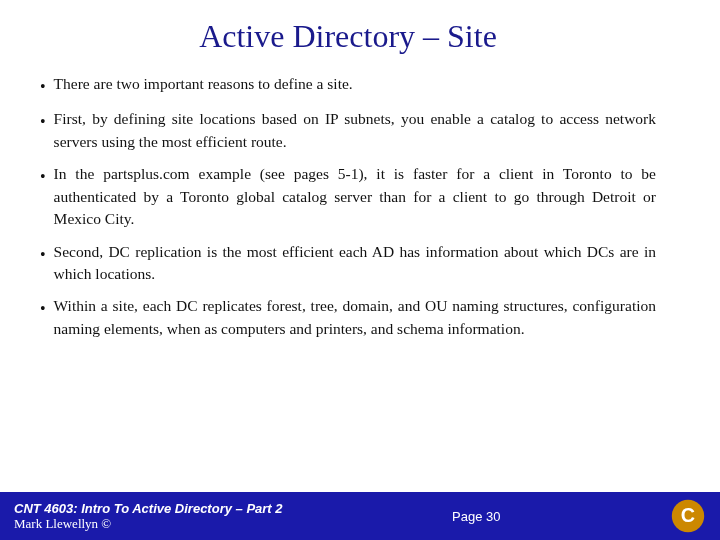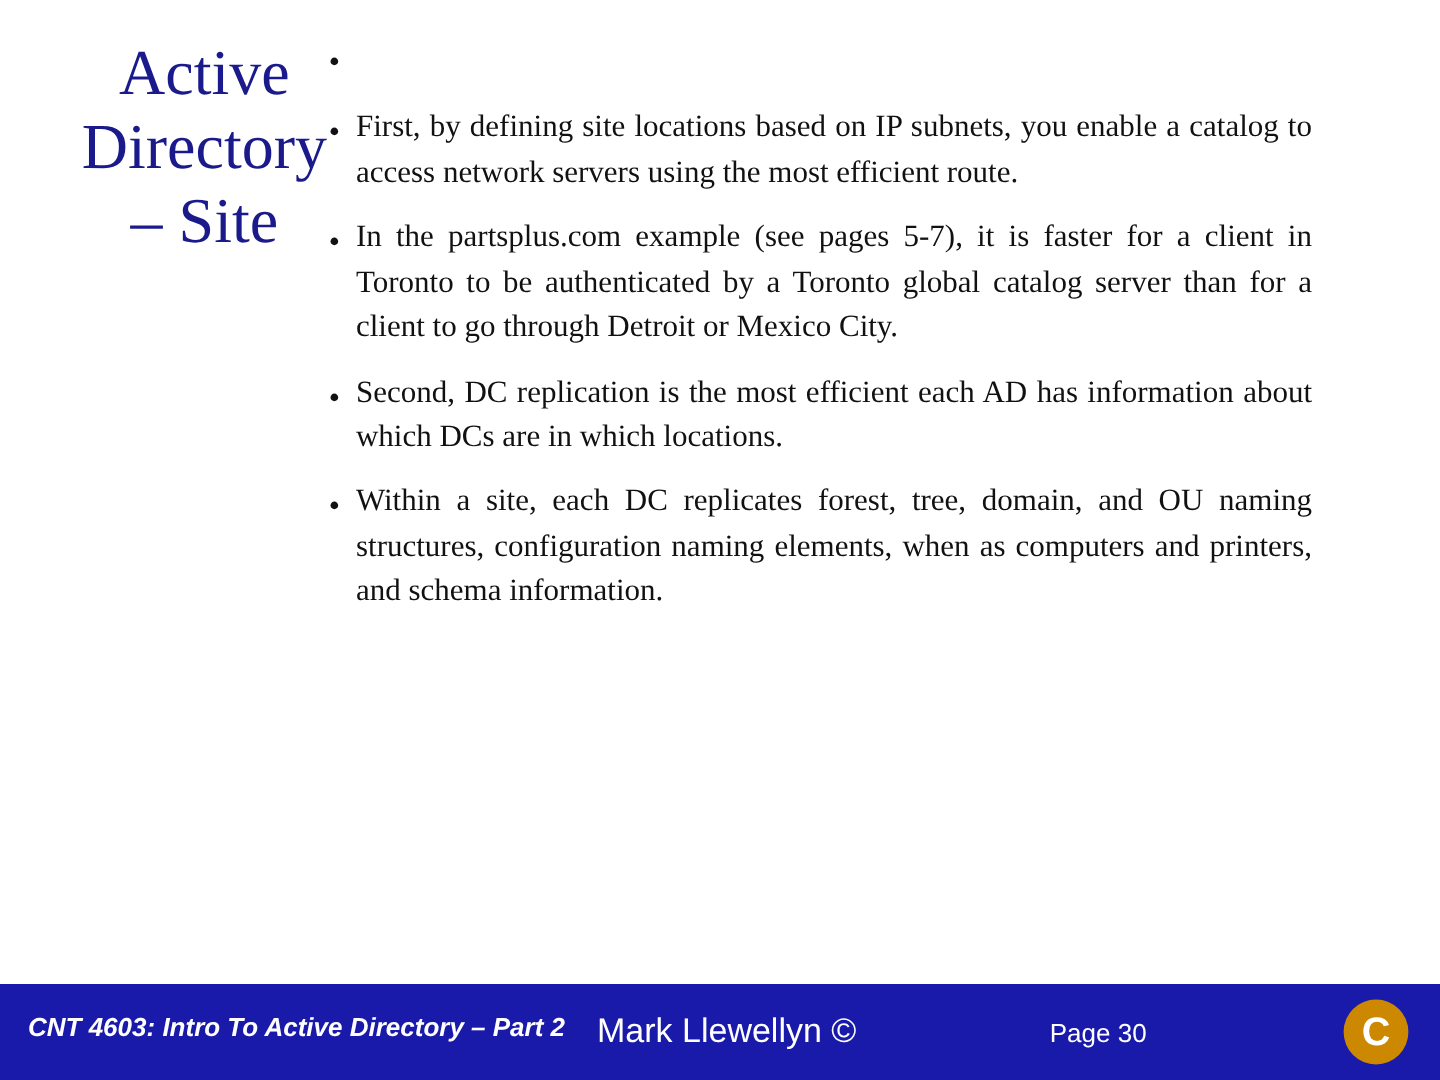--- a/index.html
+++ b/index.html
@@ -17,20 +17,21 @@
       height: 540px;
       background: #ffffff;
       display: flex;
       flex-direction: column;
     }
 
     .slide-content {
       flex: 1;
       padding: 18px 64px 10px 40px;
       display: flex;
+      flex-direction: column;
       border-radius: 17px;
     }
 
     .slide-title {
       text-align: center;
       font-size: 32px;
       font-weight: normal;
       color: #1a1a8c;
       margin-bottom: 18px;
       font-family: 'Times New Roman', Times, serif;
@@ -68,35 +69,35 @@
       background: #1a1aaa;
       padding: 6px 14px;
       display: flex;
       align-items: center;
       justify-content: space-between;
       min-height: 38px;
     }
 
     .footer-left {
       display: flex;
-      gap: 16px;
+      flex-direction: column;
     }
 
     .footer-course {
       color: #ffffff;
       font-size: 13px;
       font-style: italic;
       font-weight: bold;
       font-family: Arial, sans-serif;
     }
 
     .footer-author {
       color: #ffffff;
-      font-size: 17px;
-      font-family: Liberation Sans, sans-serif;
+      font-size: 13px;
+      font-family: Liberation Serif, serif;
     }
 
     .footer-page {
       color: #ffffff;
       font-size: 13px;
       font-family: Liberation Sans, sans-serif;
     }
 
     .footer-logo {
       width: 36px;
@@ -107,30 +108,31 @@
 <body>
 
 <div class="slide">
   <div class="slide-content">
     <h1 class="slide-title">Active Directory – Site</h1>
 
     <ul class="bullet-list">
 
       <li class="bullet-item">
         <span class="bullet-dot">•</span>
+        <span class="bullet-text">There are two important reasons to define a site.</span>
       </li>
 
       <li class="bullet-item">
         <span class="bullet-dot">•</span>
         <span class="bullet-text">First, by defining site locations based on IP subnets, you enable a catalog to access network servers using the most efficient route.</span>
       </li>
 
       <li class="bullet-item">
         <span class="bullet-dot">•</span>
-        <span class="bullet-text">In the partsplus.com example (see pages 5-7), it is faster for a client in Toronto to be authenticated by a Toronto global catalog server than for a client to go through Detroit or Mexico City.</span>
+        <span class="bullet-text">In the partsplus.com example (see pages 5-1), it is faster for a client in Toronto to be authenticated by a Toronto global catalog server than for a client to go through Detroit or Mexico City.</span>
       </li>
 
       <li class="bullet-item">
         <span class="bullet-dot">•</span>
         <span class="bullet-text">Second, DC replication is the most efficient each AD has information about which DCs are in which locations.</span>
       </li>
 
       <li class="bullet-item">
         <span class="bullet-dot">•</span>
         <span class="bullet-text">Within a site, each DC replicates forest, tree, domain, and OU naming structures, configuration naming elements, when as computers and printers, and schema information.</span>

